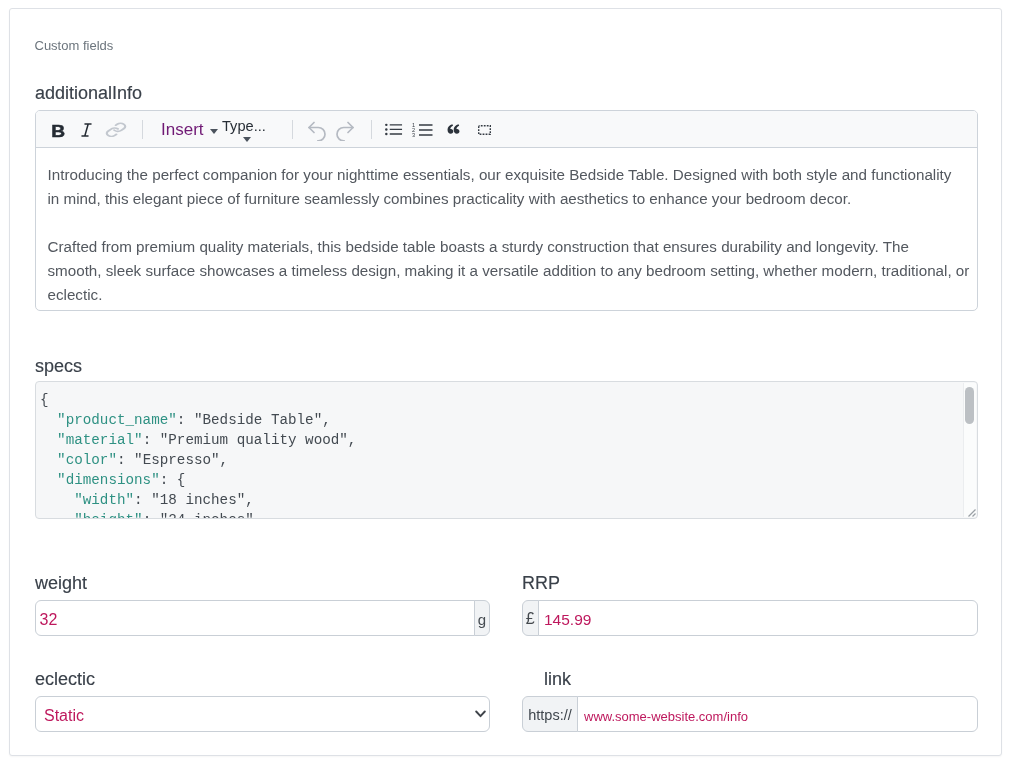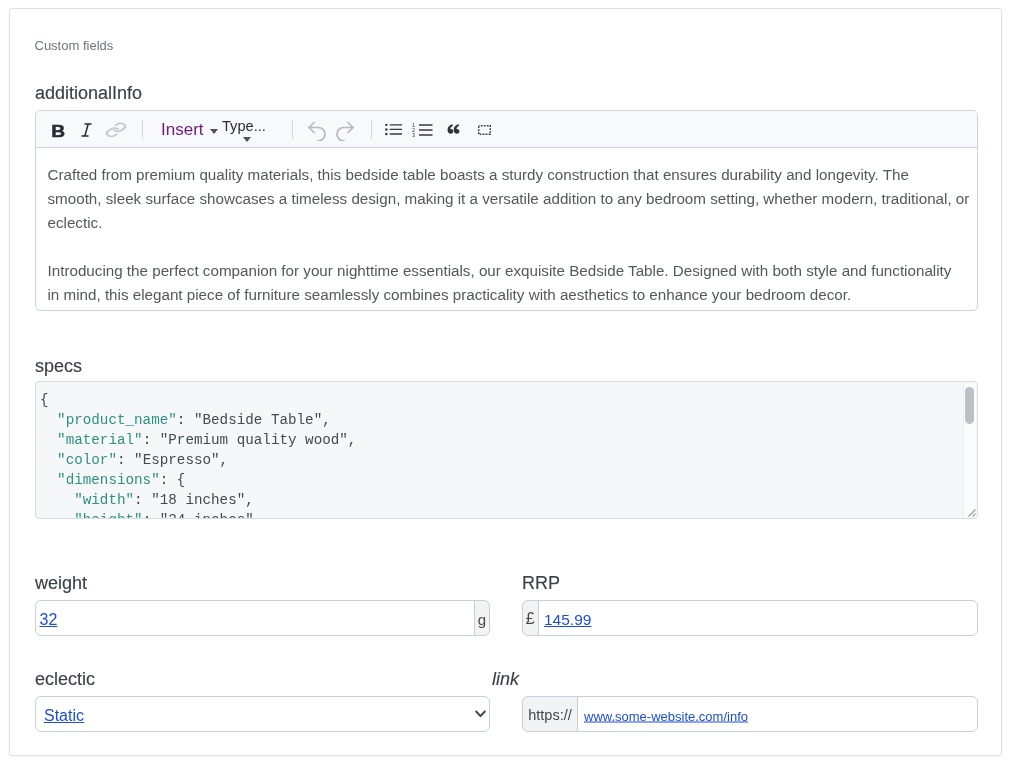--- a/index.html
+++ b/index.html
@@ -20,21 +20,21 @@
 
   
   .ta { left:35px; top:381px; width:943px; height:138px; background:#f6f7f8; border:1px solid #d8dce0; border-radius:4px; overflow:hidden; }
   .ta pre { position:absolute; left:4px; top:8px; font-family:"Liberation Mono", monospace; font-size:14.25px; line-height:20px; color:#434a51; white-space:pre; }
   .ta .k { color:#2e9183; }
   .sbtrack { position:absolute; right:1px; top:1px; width:13px; bottom:1px; background:#fbfcfc; border-left:1px solid #ebedef; }
   .sbthumb { position:absolute; right:3px; top:5px; width:9px; height:37px; background:#bcc0c4; border-radius:5px; }
 
   
   .ibox { background:#fff; border:1px solid #c9cfd6; border-radius:6px; }
-  .itext { position:absolute; font-size:16px; color:#1d4ed8; top:50%; transform:translateY(-50%); white-space:pre;text-decoration:underline; }
+  .itext { position:absolute; font-size:16px; color:#be185d; top:50%; transform:translateY(-50%); white-space:pre; }
   .addon { position:absolute; background:#f1f3f5; border:1px solid #c9cfd6; display:flex; align-items:center; justify-content:center; color:#41464c; padding-top:3px; }
 </style>
 </head>
 <body>
   <div class="abs card"></div>
   <div class="abs h1">Custom fields</div>
 
   <div class="abs lbl" style="left:35px; top:86px;">additionalInfo</div>
 
   <div class="abs editor">
@@ -98,22 +98,22 @@
           <path d="M13.9 0.2 C10.7 0.8 8.3 3.3 8.3 6.6 C8.3 9.4 10 11.3 12 11.3 C13.8 11.3 15 10 15 8.4 C15 6.8 13.8 5.6 12.3 5.6 C12 5.6 11.7 5.7 11.5 5.7 C11.8 3.9 13 2.5 14.7 2 Z" transform="translate(-0.6,0)"></path>
         </svg>
       </div>
       <div class="tbi" style="left:442px; width:13px;">
         <svg width="13" height="10" viewBox="0 0 13 10" fill="none" stroke="#343b43" stroke-width="1.4" stroke-dasharray="1.8 1.2" stroke-dashoffset="0.9">
           <rect x="0.7" y="0.7" width="11.6" height="8.6"></rect>
         </svg>
       </div>
     </div>
     <div class="econtent">
+      <p>Introducing the perfect companion for your nighttime essentials, our exquisite Bedside Table. Designed with both style and functionality<br>in mind, this elegant piece of furniture seamlessly combines practicality with aesthetics to enhance your bedroom decor.</p>
       <p>Crafted from premium quality materials, this bedside table boasts a sturdy construction that ensures durability and longevity. The<br>smooth, sleek surface showcases a timeless design, making it a versatile addition to any bedroom setting, whether modern, traditional, or<br>eclectic.</p>
-      <p>Introducing the perfect companion for your nighttime essentials, our exquisite Bedside Table. Designed with both style and functionality<br>in mind, this elegant piece of furniture seamlessly combines practicality with aesthetics to enhance your bedroom decor.</p>
     </div>
   </div>
 
   <div class="abs lbl" style="left:35px; top:359px;">specs</div>
   <div class="abs ta">
     <pre>{
   <span class="k">"product_name"</span>: "Bedside Table",
   <span class="k">"material"</span>: "Premium quality wood",
   <span class="k">"color"</span>: "Espresso",
   <span class="k">"dimensions"</span>: {
@@ -136,16 +136,16 @@
   <div class="abs ibox" style="left:538px; top:600px; width:440px; height:35.5px; border-radius:0 6px 6px 0;"></div>
   <div class="abs itext" style="left:544px; top:619.5px; font-size:15.5px;">145.99</div>
 
   <div class="abs lbl" style="left:35px; top:672px;">eclectic</div>
   <div class="abs ibox" style="left:35px; top:696px; width:455px; height:35.5px;"></div>
   <div class="abs itext" style="left:44px; top:715.5px;">Static</div>
   <svg class="abs" style="left:475px; top:710px;" width="11" height="9" viewBox="0 0 11 9" fill="none" stroke="#3f444a" stroke-width="1.9" stroke-linecap="round" stroke-linejoin="round">
     <path d="M1.2 1.5 L5.5 6.2 L9.8 1.5"></path>
   </svg>
 
-  <div class="abs lbl" style="left:492px; top:672px;font-style:italic;">link</div>
+  <div class="abs lbl" style="left:544px; top:672px;">link</div>
   <div class="abs addon" style="left:522px; top:696px; width:56px; height:35.5px; border-radius:6px 0 0 6px; font-size:14.5px; color:#3f464d;">https://</div>
   <div class="abs ibox" style="left:577px; top:696px; width:401px; height:35.5px; border-radius:0 6px 6px 0;"></div>
   <div class="abs itext" style="left:584px; top:715.5px; font-size:13px;">www.some-website.com/info</div>
 
 </body></html>

